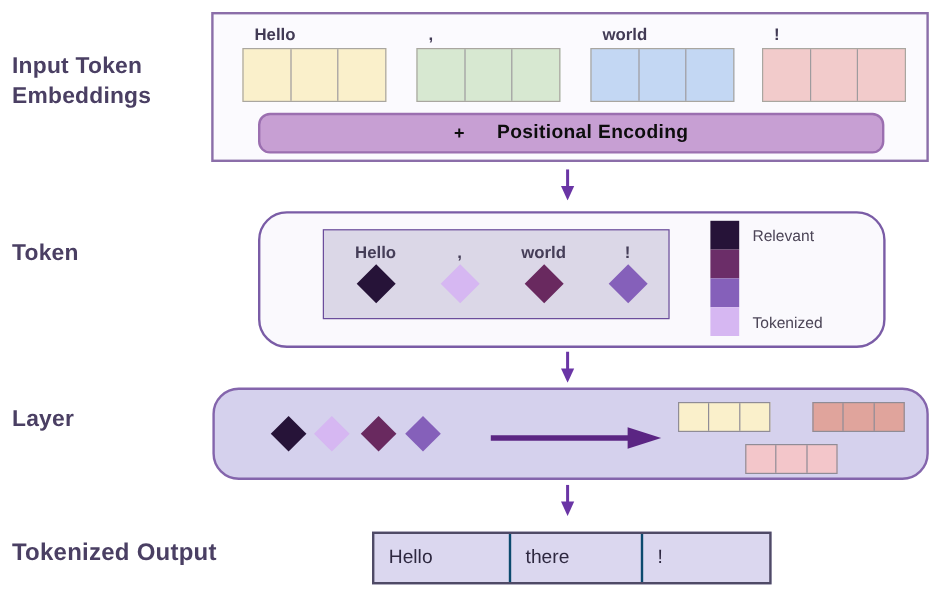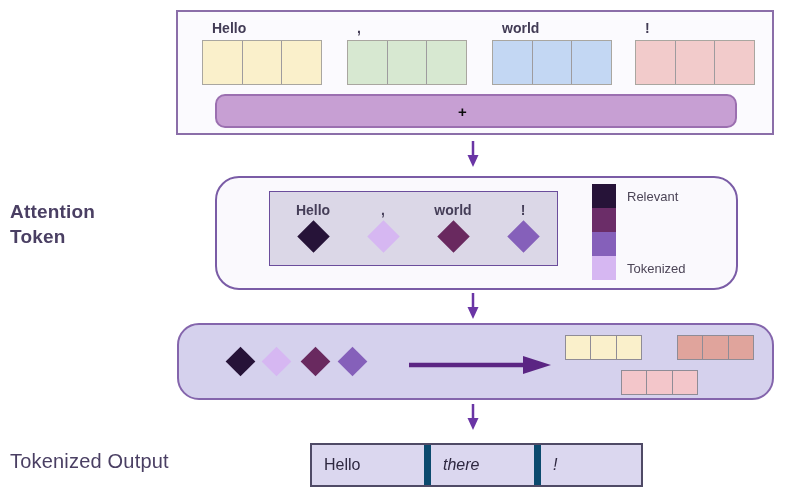--- a/index.html
+++ b/index.html
@@ -36,35 +36,39 @@
   .legend-text{position:absolute;left:35px;font-size:13px;color:#4C4557;white-space:nowrap;}
 
   
   #decoder-section{position:absolute;left:177px;top:323px;width:597px;height:77px;background:#D5D1ED;border:2px solid #8465AC;border-radius:22px;box-sizing:border-box;}
   .mini-box{position:absolute;width:77px;height:25px;display:flex;border:1px solid #8F8C96;box-sizing:border-box;}
   .mini-box .cell{flex:1;}
   .mini-box .cell + .cell{border-left:1px solid #8F8C96;}
   #h-arrow{position:absolute;left:228px;top:29px;}
 
   
-  #output-heading{position:absolute;left:10px;top:450px;font-size:20px;font-weight:normal;color:#4A3F63;letter-spacing:.2px;text-align:right;}
+  #output-heading{position:absolute;left:10px;top:450px;font-size:20px;font-weight:bold;color:#4A3F63;letter-spacing:.2px;text-align:right;}
   #output-table{position:absolute;left:310px;top:443px;width:333px;height:44px;display:flex;border:2px solid #4F4A66;box-sizing:border-box;background:#DBD7EF;}
   .out-cell{display:flex;align-items:center;padding-left:12px;font-size:16px;color:#2E2840;box-sizing:border-box;}
-  .out-cell + .out-cell{border-left:7px solid #0c4a6e;font-style:italic;}
+  .out-cell + .out-cell{border-left:2px solid #0c4a6e;}
 </style>
 </head>
 <body>
 
 <div id="canvas">
 
+  <div class="side-heading" style="top:44px">
+    <span>Input Token</span>
+    <span>Embeddings</span>
+  </div>
   <div class="side-heading" style="top:200px">
-    <span>Attention</span>
     <span>Token</span>
   </div>
   <div class="side-heading" style="top:338px">
+    <span>Layer</span>
   </div>
 
   <div id="input-section" class="dotted">
     <div class="tok-group" style="left:24px">
       <div class="tok-label">Hello</div>
       <div class="tok-cells" style="background: rgb(250, 240, 203);">
         <div class="cell"></div>
           <div class="cell"></div>
           <div class="cell"></div>
       </div>
@@ -88,20 +92,21 @@
     <div class="tok-group" style="left:457px">
       <div class="tok-label">!</div>
       <div class="tok-cells" style="background: rgb(242, 203, 203);">
         <div class="cell"></div>
           <div class="cell"></div>
           <div class="cell"></div>
       </div>
     </div>
     <div id="pos-bar" style="background: rgb(199, 159, 211); border-color: rgb(155, 111, 176);">
       <span class="plus">+</span>
+      <span class="pe-label">Positional Encoding</span>
     </div>
   </div>
 
   <svg class="v-arrow" style="left:465px;top:141px" viewBox="0 0 16 26">
     <line x1="8" y1="0" x2="8" y2="15" stroke-width="2.5" style="stroke: rgb(106, 53, 165);"></line>
     <polygon points="2.5,14 13.5,14 8,26" style="fill: rgb(106, 53, 165);"></polygon>
   </svg>
 
   <div id="attention-section">
     <div id="attention-inner" class="dotted">

